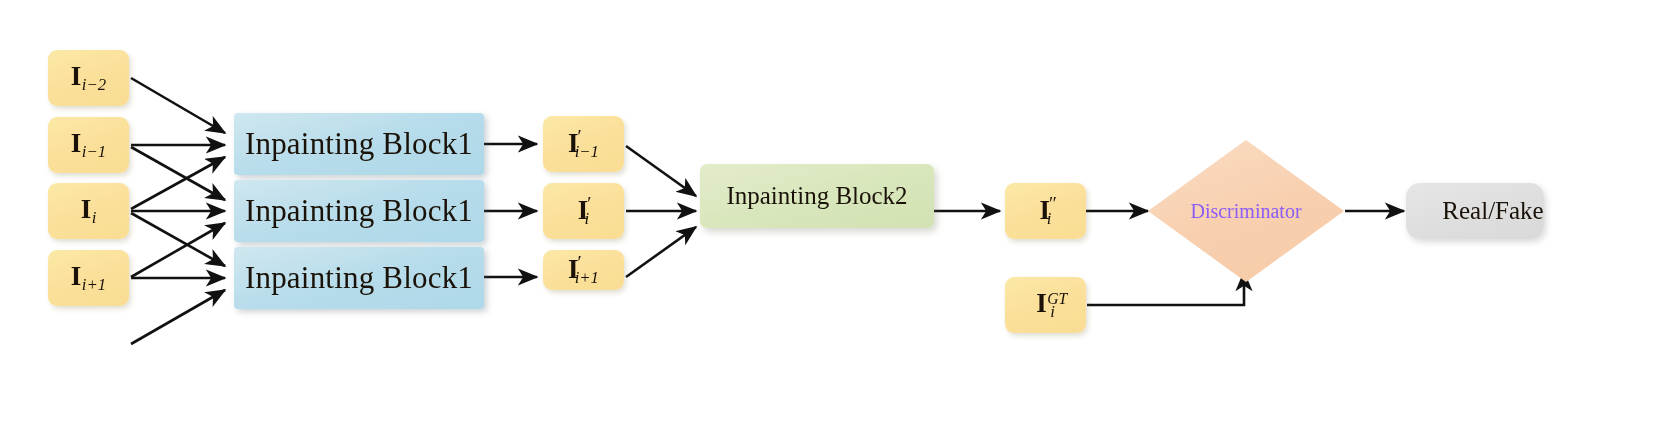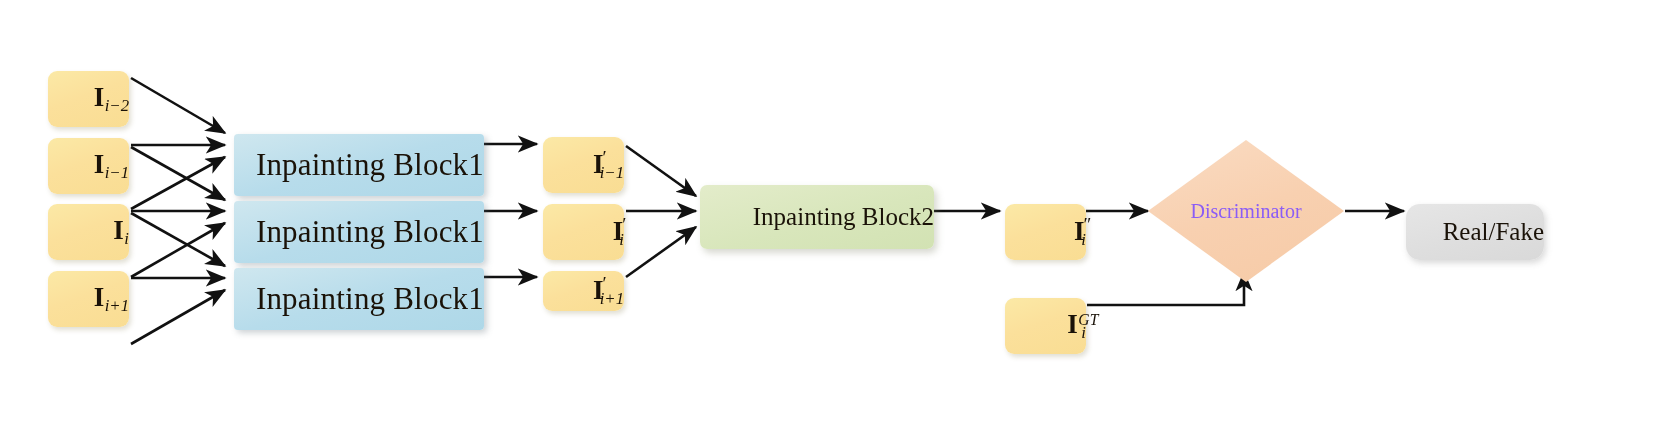--- a/index.html
+++ b/index.html
@@ -13,25 +13,24 @@
   }
   #diagram {
     position: relative;
     width: 1664px;
     height: 447px;
   }
   .node {
     position: absolute;
     display: flex;
     align-items: center;
-    justify-content: flex-end;
+    justify-content: center;
     text-align: center;
     color: #1a1208;
     z-index: 3;
-    margin-top: 21px;
   }
   
   .tile {
     background: linear-gradient(160deg, #fbe9a6 0%, #fbe09b 45%, #f9dd93 100%);
     border-radius: 9px;
     box-shadow: 2px 3px 5px rgba(120,110,60,0.22);
     font-size: 27px;
   }
   
   .block1 {

